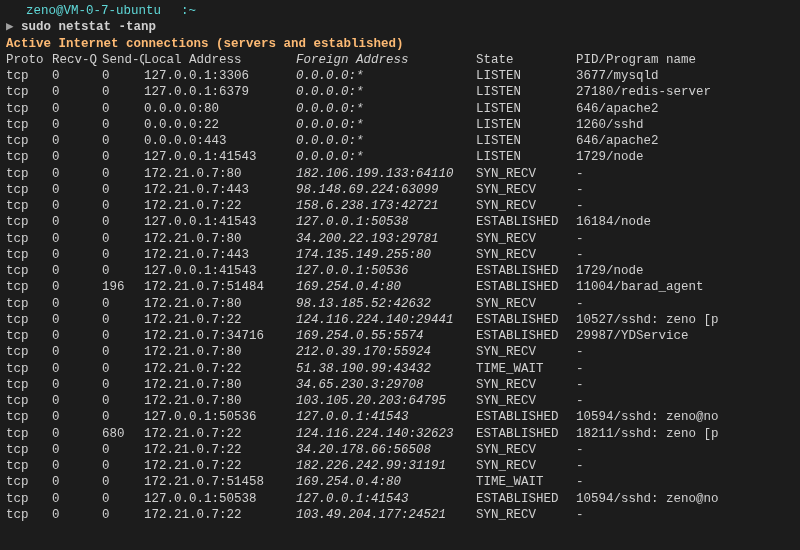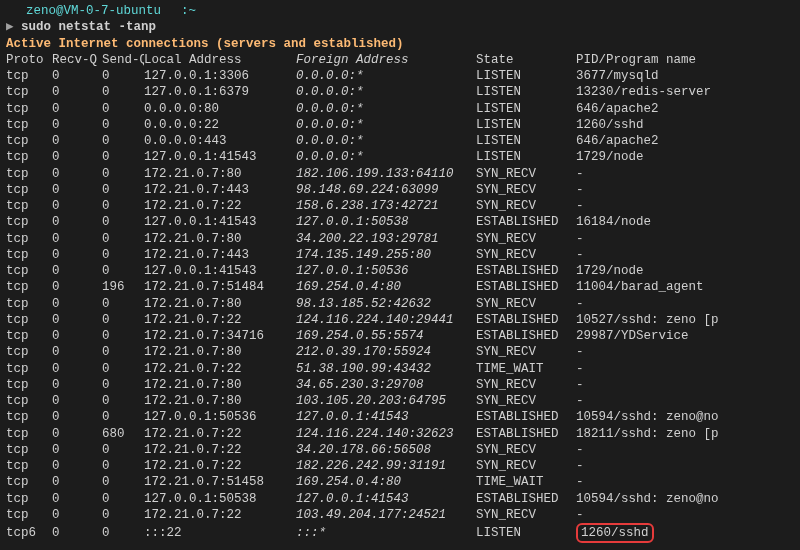--- a/index.html
+++ b/index.html
@@ -94,21 +94,21 @@
         <td class="col-state">LISTEN</td>
         <td class="col-pid">3677/mysqld</td>
       </tr>
       <tr>
         <td class="col-proto">tcp</td>
         <td class="col-recvq">0</td>
         <td class="col-sendq">0</td>
         <td class="col-local">127.0.0.1:6379</td>
         <td class="col-foreign">0.0.0.0:*</td>
         <td class="col-state">LISTEN</td>
-        <td class="col-pid">13230/redis-server</td>
+        <td class="col-pid">27180/redis-server</td>
       </tr>
       <tr>
         <td class="col-proto">tcp</td>
         <td class="col-recvq">0</td>
         <td class="col-sendq">0</td>
         <td class="col-local">0.0.0.0:80</td>
         <td class="col-foreign">0.0.0.0:*</td>
         <td class="col-state">LISTEN</td>
         <td class="col-pid">646/apache2</td>
       </tr>
@@ -329,24 +329,15 @@
         <td class="col-pid">10594/sshd: zeno@no</td>
       </tr>
       <tr>
         <td class="col-proto">tcp</td>
         <td class="col-recvq">0</td>
         <td class="col-sendq">0</td>
         <td class="col-local">172.21.0.7:22</td>
         <td class="col-foreign">103.49.204.177:24521</td>
         <td class="col-state">SYN_RECV</td>
         <td class="col-pid">-</td>
-      </tr>
-      <tr>
-        <td class="col-proto">tcp6</td>
-        <td class="col-recvq">0</td>
-        <td class="col-sendq">0</td>
-        <td class="col-local">:::22</td>
-        <td class="col-foreign">:::*</td>
-        <td class="col-state">LISTEN</td>
-        <td class="col-pid"><span class="highlighted">1260/sshd</span></td>
       </tr>
     </tbody>
 </table>
 
 </body></html>

